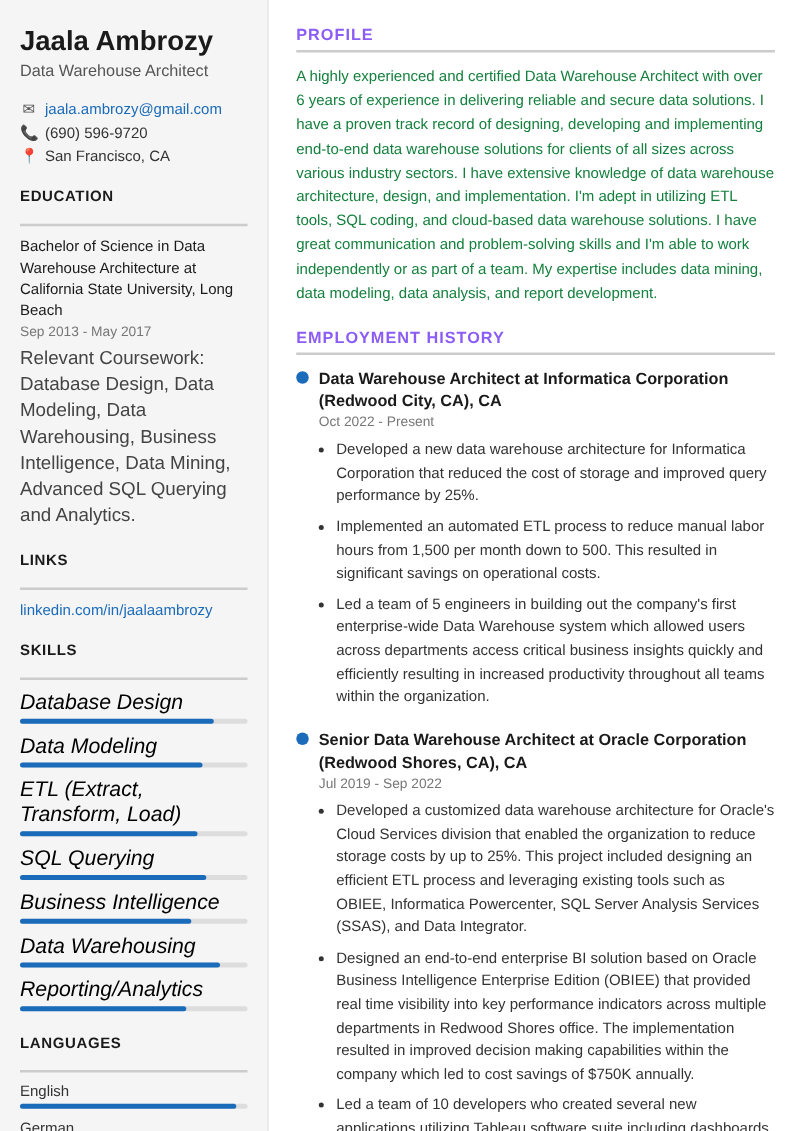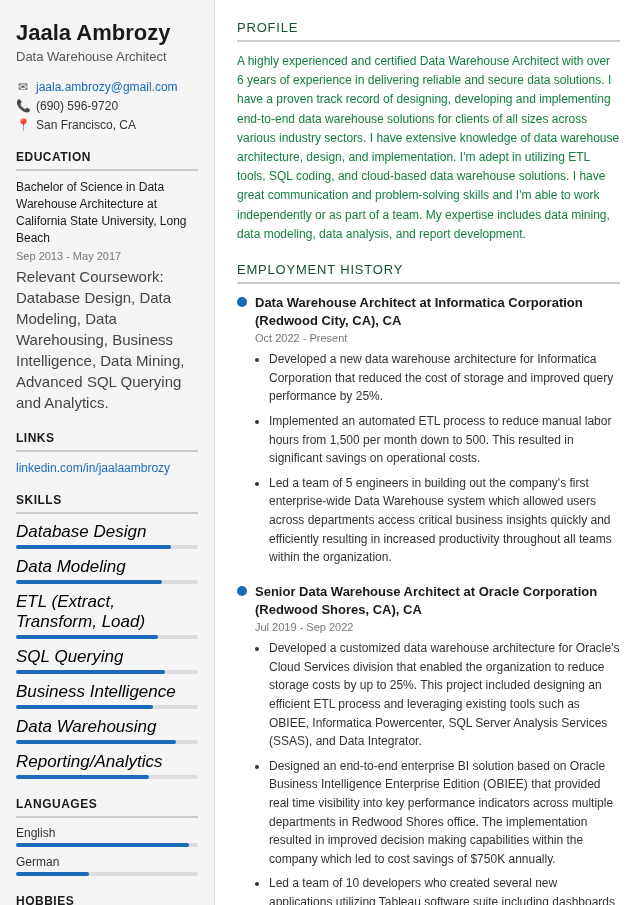--- a/index.html
+++ b/index.html
@@ -56,21 +56,21 @@
       text-align: center;
     }
     .section-title {
       font-size: 12px;
       font-weight: bold;
       text-transform: uppercase;
       letter-spacing: 0.5px;
       color: #1a1a1a;
       margin-top: 18px;
       margin-bottom: 8px;
-      padding-bottom: 5px;
+      padding-bottom: 15px;
       border-bottom: 2px solid #ccc;
     }
     .edu-degree {
       font-size: 12px;
       font-weight: normal;
       color: #1a1a1a;
       line-height: 1.4;
       margin-bottom: 3px;
     }
     .edu-dates {
@@ -135,24 +135,24 @@
     }
 
     
     .main-content {
       flex: 1;
       padding: 20px 20px 20px 22px;
       background: #fff;
     }
     .main-section-title {
       font-size: 13px;
-      font-weight: normal;
+      font-weight: bold;
       text-transform: uppercase;
       letter-spacing: 0.8px;
-      color: #14532d;
+      color: #8b5cf6;
       margin-top: 0;
       margin-bottom: 10px;
       padding-bottom: 5px;
       border-bottom: 2px solid #ccc;
     }
     .profile-text {
       font-size: 12px;
       color: #15803d;
       line-height: 1.6;
       margin-bottom: 18px;

